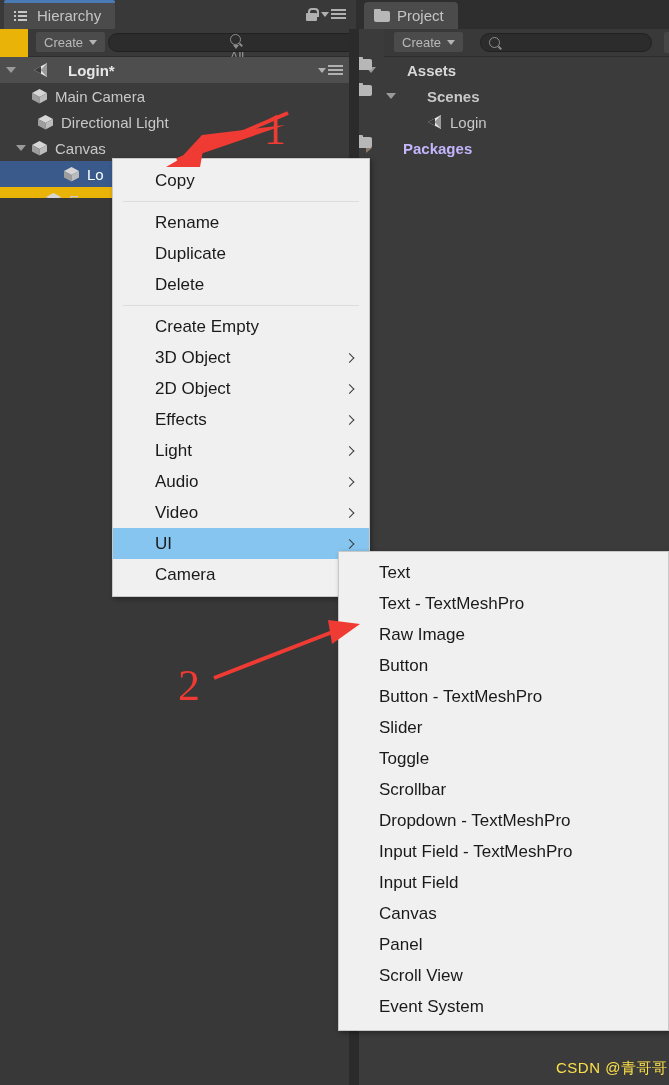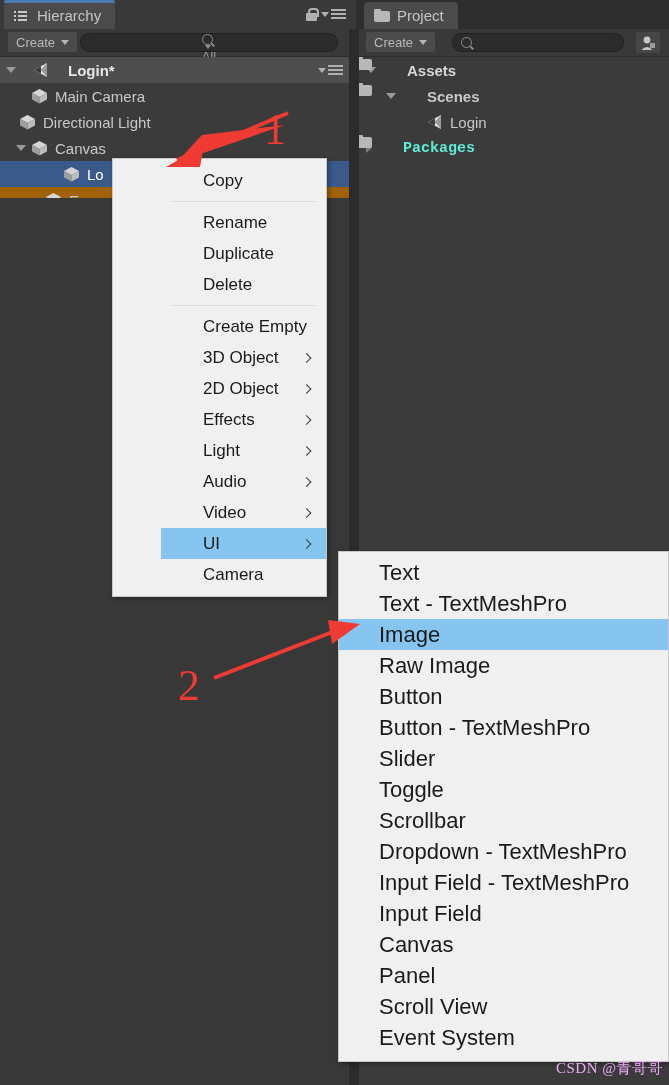--- a/index.html
+++ b/index.html
@@ -46,21 +46,21 @@
   .ic-folder s{
     position:absolute;left:0;top:2px;width:16px;height:11px;
     background:#b7b7b7;border-radius:1px 2px 2px 2px;text-decoration:none;display:block;
   }
   .ic-folder s::before{
     content:"";position:absolute;left:0;top:-2px;width:7px;height:3px;
     background:#b7b7b7;border-radius:1px 1px 0 0;
   }
 
   
-  .toolbar{height:27px;background:#393939;position:relative;border-bottom:1px solid #2d2d2d;}
+  .toolbar{height:27px;background:#393939;position:relative;border-bottom:1px solid #2d2d2d;margin-left:28px;}
   .createbtn{
     position:absolute;left:8px;top:3px;height:20px;
     display:flex;align-items:center;gap:6px;
     padding:0 8px;font-size:13px;color:#b9b9b9;
     background:#4b4b4b;border-radius:2px;box-sizing:border-box;
   }
   .caret{width:0;height:0;border-left:4px solid transparent;border-right:4px solid transparent;border-top:5px solid #b5b5b5;}
   .searchbox{
     position:absolute;top:4px;height:19px;
     background:#2c2c2c;border:1px solid #212121;border-radius:10px;
@@ -130,40 +130,40 @@
   .msep{height:1px;background:#dcdcdc;margin:5px 10px;}
 
   .submenu{
     position:absolute;background:#f0f0f0;
     border:1px solid #c8c8c8;
     box-shadow:2px 2px 5px rgba(0,0,0,.35);
     box-sizing:border-box;
   }
   .smi{
     height:31px;display:flex;align-items:center;
-    padding-left:40px;font-size:22px;color:#1a1a1a;box-sizing:border-box;
+    padding-left:40px;font-size:17px;color:#1a1a1a;box-sizing:border-box;
   }
   .smi.hl{background:#85c5ef;}
 
   
   .annot{position:absolute;pointer-events:none;}
   .annotnum{
     position:absolute;font-family:"Liberation Serif", serif;
     font-size:44px;color:#ef3b33;line-height:1;font-weight:400;
   }
   .csdn{
-    position:absolute;font-size:15px;color:#f0abfc;letter-spacing:.5px;font-family:Liberation Serif, serif;
+    position:absolute;font-size:15px;color:#fde047;letter-spacing:.5px;
   }
 </style>
 </head>
 <body>
 
 <div id="root">
 
-  <div class="panel" style="left:0;top:0;width:356px;height:935px;background:#a16207;">
+  <div class="panel" style="left:0;top:0;width:356px;height:935px;background:#eab308;">
 
     <div class="tabstrip">
       <div class="tab hier active" style="left:4px;">
         <span class="tabicon ic-hier">
           <i></i>
             <i></i>
             <i></i>
             <b></b>
             <b></b>
             <b></b>
@@ -218,21 +218,21 @@
         <span class="cube">
           <svg width="19" height="18" viewBox="0 0 19 18">
             <polygon points="9.5,2 17,6 9.5,10 2,6" fill="#d6d6d6"></polygon>
             <polygon points="2,6 9.5,10 9.5,16.5 2,12.5" fill="#9e9e9e"></polygon>
             <polygon points="17,6 9.5,10 9.5,16.5 17,12.5" fill="#bcbcbc"></polygon>
           </svg>
         </span>
         <span class="tlabel">Main Camera</span>
       </div>
 
-      <div class="trow" style="padding-left:18px;">
+      <div class="trow" style="padding-left:36px;">
         <span class="cube">
           <svg width="19" height="18" viewBox="0 0 19 18">
             <polygon points="9.5,2 17,6 9.5,10 2,6" fill="#d6d6d6"></polygon>
             <polygon points="2,6 9.5,10 9.5,16.5 2,12.5" fill="#9e9e9e"></polygon>
             <polygon points="17,6 9.5,10 9.5,16.5 17,12.5" fill="#bcbcbc"></polygon>
           </svg>
         </span>
         <span class="tlabel">Directional Light</span>
       </div>
 
@@ -330,30 +330,30 @@
           </svg>
         </span>
         <span class="tlabel">Login</span>
       </div>
 
       <div class="trow" style="padding-left:10px;">
         <span class="twist closed" style="margin-right:4px;"></span>
         <span class="tabicon ic-folder" style="width:20px;height:15px;margin-right:7px;">
             <s></s>
           </span>
-        <span class="tlabel" style="font-weight:bold;color:#5eead4;font-family:Liberation Mono, monospace;">Packages</span>
+        <span class="tlabel" style="font-weight:bold;color:#c4b5fd;">Packages</span>
       </div>
     </div>
 
     <div style="position:absolute;left:0;top:168px;width:313px;height:917px;background:#3b3b3b;"></div>
   </div>
 
   <div style="position:absolute;left:349px;top:29px;width:10px;height:1056px;background:#2b2b2b;"></div>
 
-  <div class="ctxmenu" style="left:112px;top:158px;width:215px;padding-top:6px;padding-bottom:6px;padding-left:48px;">
+  <div class="ctxmenu" style="left:112px;top:158px;width:258px;padding-top:6px;padding-bottom:6px;">
 
     <div class="mi">
       <span>Copy</span>
     </div>
 
     <div class="msep"></div>
 
     <div class="mi">
       <span>Rename</span>
     </div>
@@ -401,23 +401,20 @@
       <span>Camera</span>
     </div>
   </div>
 
   <div class="submenu" style="left:338px;top:551px;width:331px;padding-top:5px;padding-bottom:8px;">
     <div class="smi">
       <span>Text</span>
       </div>
     <div class="smi">
       <span>Text - TextMeshPro</span>
-      </div>
-    <div class="smi hl">
-      <span>Image</span>
       </div>
     <div class="smi">
       <span>Raw Image</span>
       </div>
     <div class="smi">
       <span>Button</span>
       </div>
     <div class="smi">
       <span>Button - TextMeshPro</span>
       </div>

